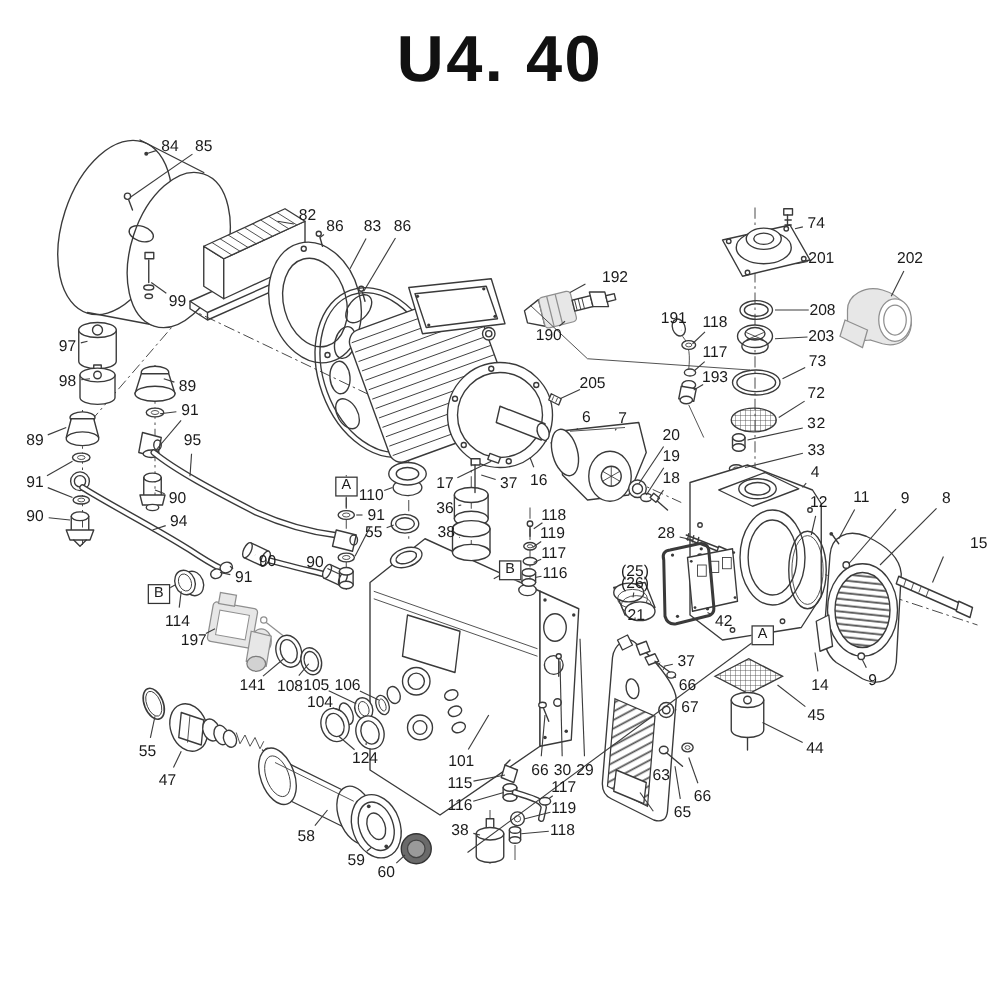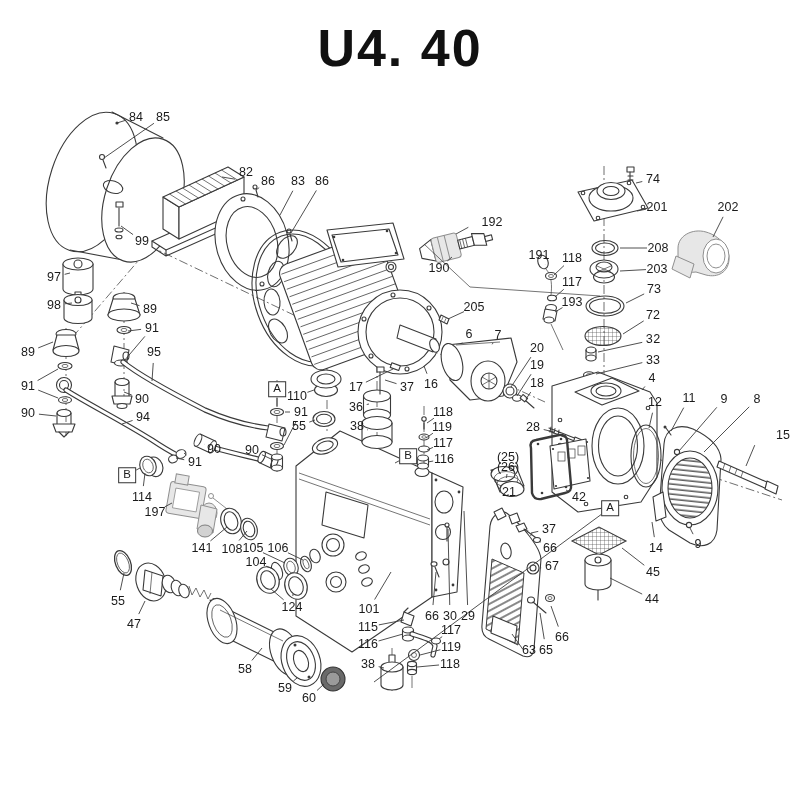--- a/index.html
+++ b/index.html
@@ -679,21 +679,21 @@
       <div class="plabel" style="left: 579px; top: 497px;">42</div>
       <div class="plabel" style="left: 656px; top: 548px;">14</div>
       <div class="plabel" style="left: 698px; top: 544px;">9</div>
       <div class="plabel" style="left: 653px; top: 572px;">45</div>
       <div class="plabel" style="left: 652px; top: 599px;">44</div>
       <div class="plabel" style="left: 549px; top: 529px;">37</div>
       <div class="plabel" style="left: 550px; top: 548px;">66</div>
       <div class="plabel" style="left: 552px; top: 566px;">67</div>
       <div class="plabel" style="left: 562px; top: 637px;">66</div>
       <div class="plabel" style="left: 546px; top: 650px;">65</div>
-      <div class="plabel" style="left: 529px; top: 650px;">63</div>
+      <div class="plabel" style="left: 529px; top: 620px;">63</div>
       <div class="plabel" style="left: 508px; top: 457px;">(25)</div>
       <div class="plabel" style="left: 508px; top: 467px;">(26)</div>
       <div class="plabel" style="left: 509px; top: 492px;">21</div>
       <div class="plabel" style="left: 443px; top: 412px;">118</div>
       <div class="plabel" style="left: 442px; top: 427px;">119</div>
       <div class="plabel" style="left: 443px; top: 443px;">117</div>
       <div class="plabel" style="left: 444px; top: 459px;">116</div>
       <div class="plabel" style="left: 369px; top: 609px;">101</div>
       <div class="plabel" style="left: 368px; top: 627px;">115</div>
       <div class="plabel" style="left: 368px; top: 644px;">116</div>

